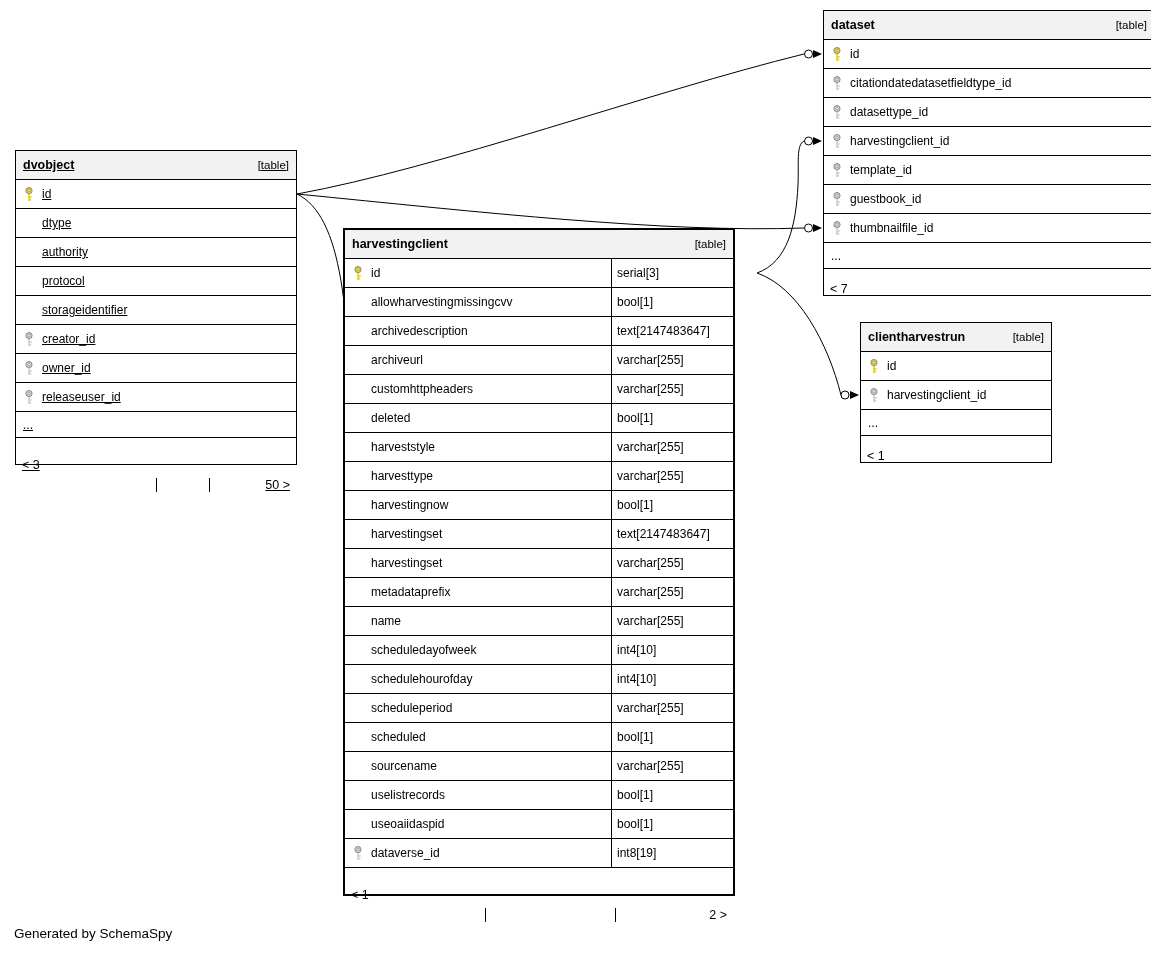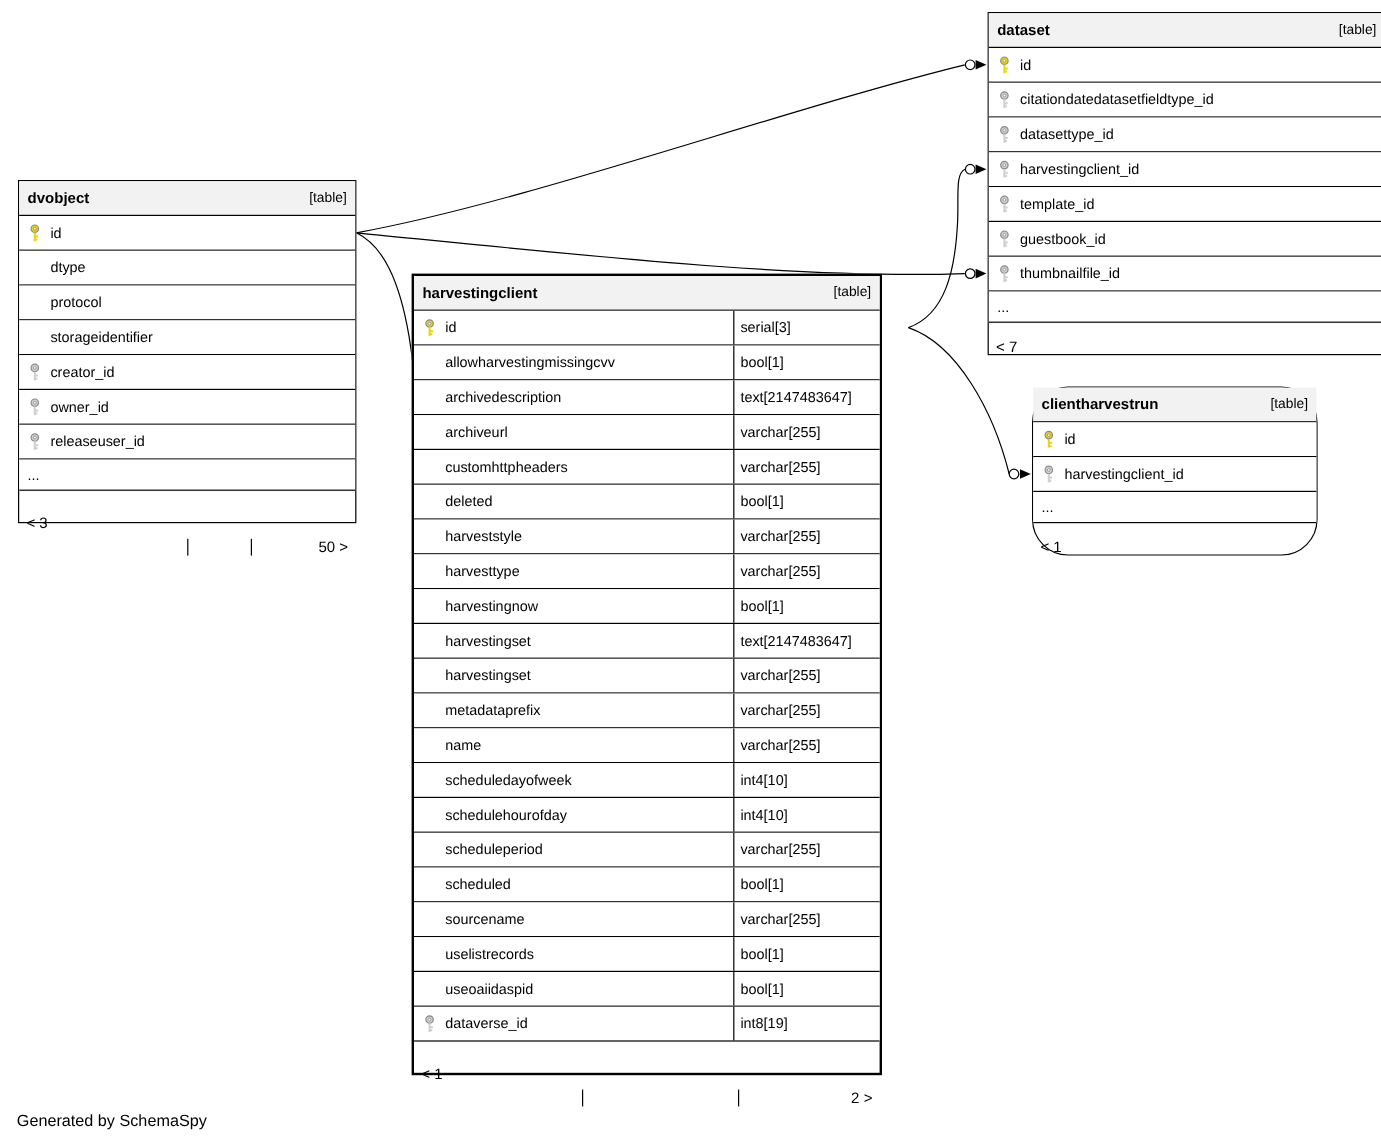--- a/index.html
+++ b/index.html
@@ -71,24 +71,24 @@
   }
   .row-ellipsis { height: 26px; }
   .row-ellipsis .col-name { padding-left: 7px; }
 
   .table-footer { display: grid; height: 26px; font-size: 12.5px; }
   .footer-cell { display: flex; align-items: center; padding: 0 6px; white-space: nowrap; }
   .footer-middle, .footer-right { border-left: 1px solid var(--border, #000); margin-top: 40px; }
   .footer-right { justify-content: flex-end; }
 
   
-  .table-dvobject         { left: 15px;  top: 150px; width: 282px; }
+  .table-dvobject         { left: 15px;  top: 150px; width: 282px; text-decoration: underline; }
   .table-harvestingclient { left: 343px; top: 228px; width: 392px; }
   .table-dataset          { left: 823px; top: 10px;  width: 332px; }
-  .table-clientharvestrun { left: 860px; top: 322px; width: 238px; border-radius: 30px; }
+  .table-clientharvestrun { left: 860px; top: 322px; width: 192px; }
 
   .table-dvobject .table-footer         { grid-template-columns: 140px 53px 1fr; }
   .table-harvestingclient .table-footer { grid-template-columns: 140px 130px 1fr; }
   .table-dataset .table-footer          { grid-template-columns: 149px 81px 1fr; }
   .table-clientharvestrun .table-footer { grid-template-columns: 113px 63px 1fr; }
 
   .generator-note {
     position: absolute;
     left: 14px;
     top: 926px;
@@ -144,20 +144,24 @@
             </svg>
           </span>
           <span class="col-name">id</span>
         </div>
         <div class="table-row">
           <span class="key-icon"></span>
           <span class="col-name">dtype</span>
         </div>
         <div class="table-row">
           <span class="key-icon"></span>
+          <span class="col-name">authority</span>
+        </div>
+        <div class="table-row">
+          <span class="key-icon"></span>
           <span class="col-name">protocol</span>
         </div>
         <div class="table-row">
           <span class="key-icon"></span>
           <span class="col-name">storageidentifier</span>
         </div>
         <div class="table-row">
           <span class="key-icon foreign">
             <svg width="12" height="16" viewBox="0 0 12 16">
               <circle cx="6" cy="4.6" r="3.1" fill="currentColor" stroke="#8a8a8a" stroke-width="1"></circle>

